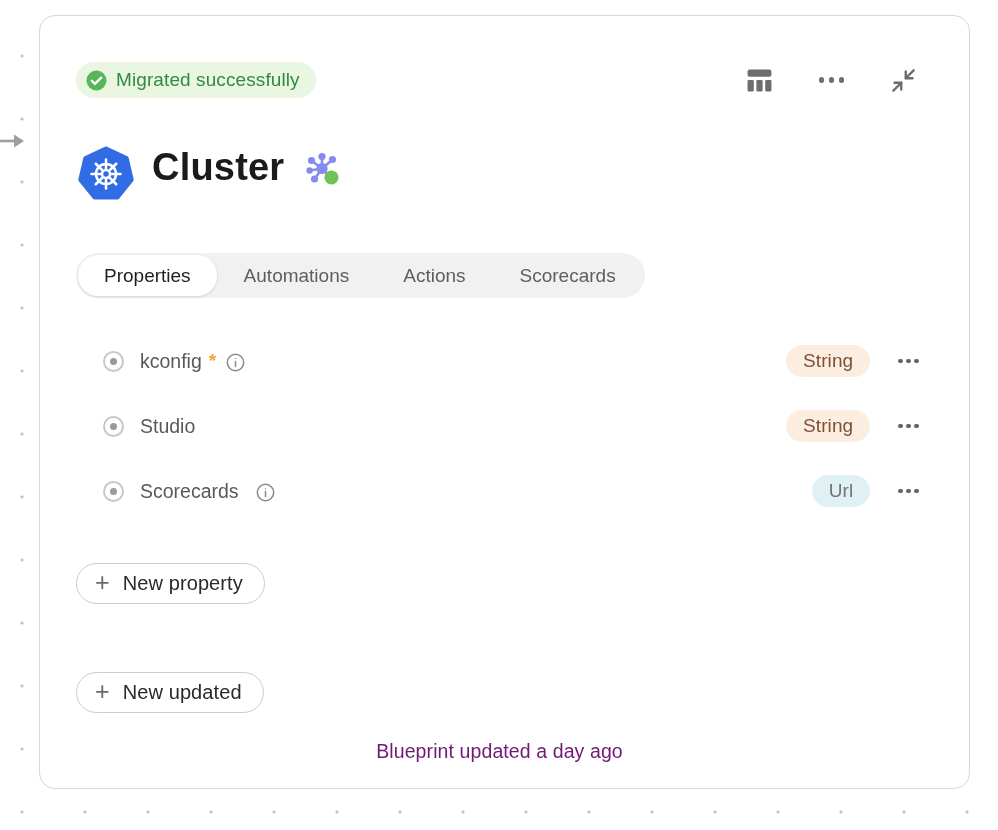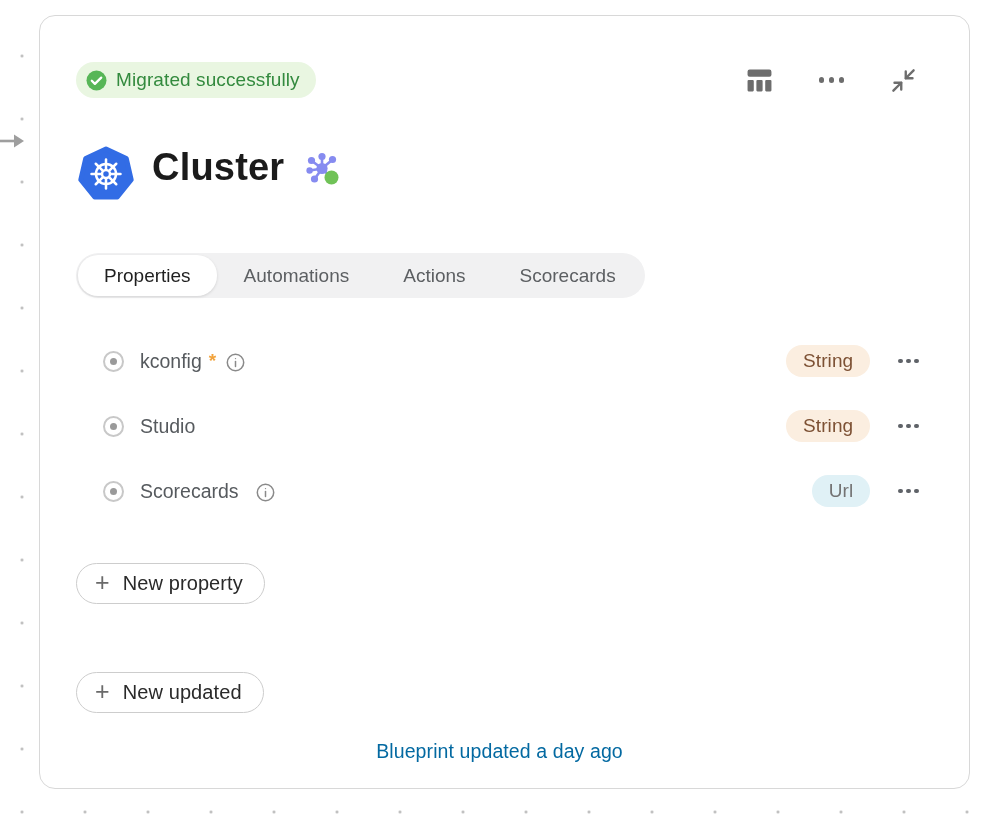--- a/index.html
+++ b/index.html
@@ -84,21 +84,21 @@
     height: 41px; padding: 0 21px 0 18px;
     border: 1.5px solid #cdcdcd; border-radius: 21px; background: #ffffff;
     font-size: 20px; color: #2a2a2a; cursor: pointer;
     font-family: inherit; letter-spacing: 0.1px;
   }
   .pill-btn .plus { color: #6a6a6a; font-size: 25px; line-height: 1; font-weight: 400; margin-top: -2px; }
   .btn-property { margin-top: 27px; }
   .btn-relation { margin-top: 68px; display: inline-flex; }
   .btn-wrap { display: block; }
 
-  .footer-note { margin-top: 27px; text-align: center; font-size: 19.5px; color: #0369a1; letter-spacing: 0.1px; }
+  .footer-note { margin-top: 27px; text-align: center; font-size: 19.5px; color: #701a75; letter-spacing: 0.1px; }
 </style>
 </head>
 <body>
 
 <svg class="edge-arrow" width="26" height="20" viewBox="0 0 26 20">
   <line x1="0" y1="10" x2="15" y2="10" stroke="#9e9e9e" stroke-width="2.6"></line>
   <polygon points="14,3.5 24,10 14,16.5" fill="#9e9e9e"></polygon>
 </svg>
 
 <div class="card">

